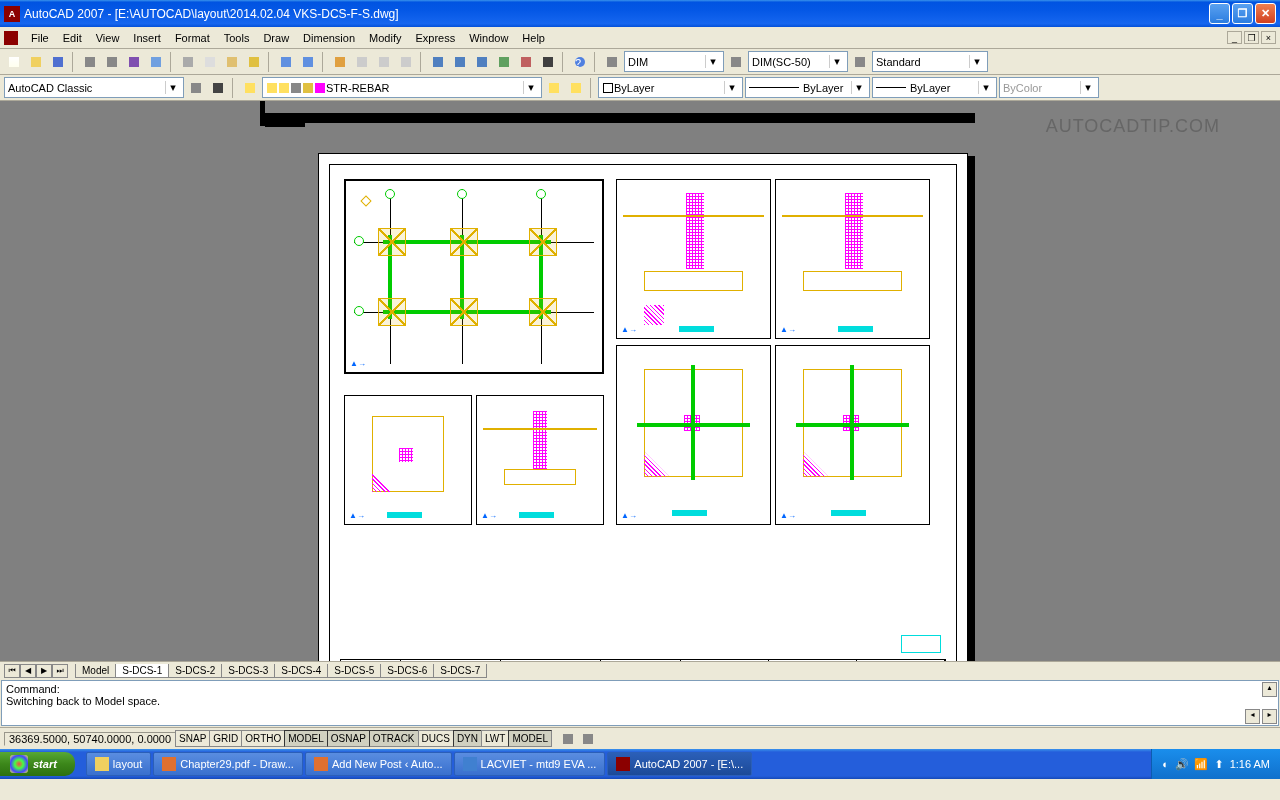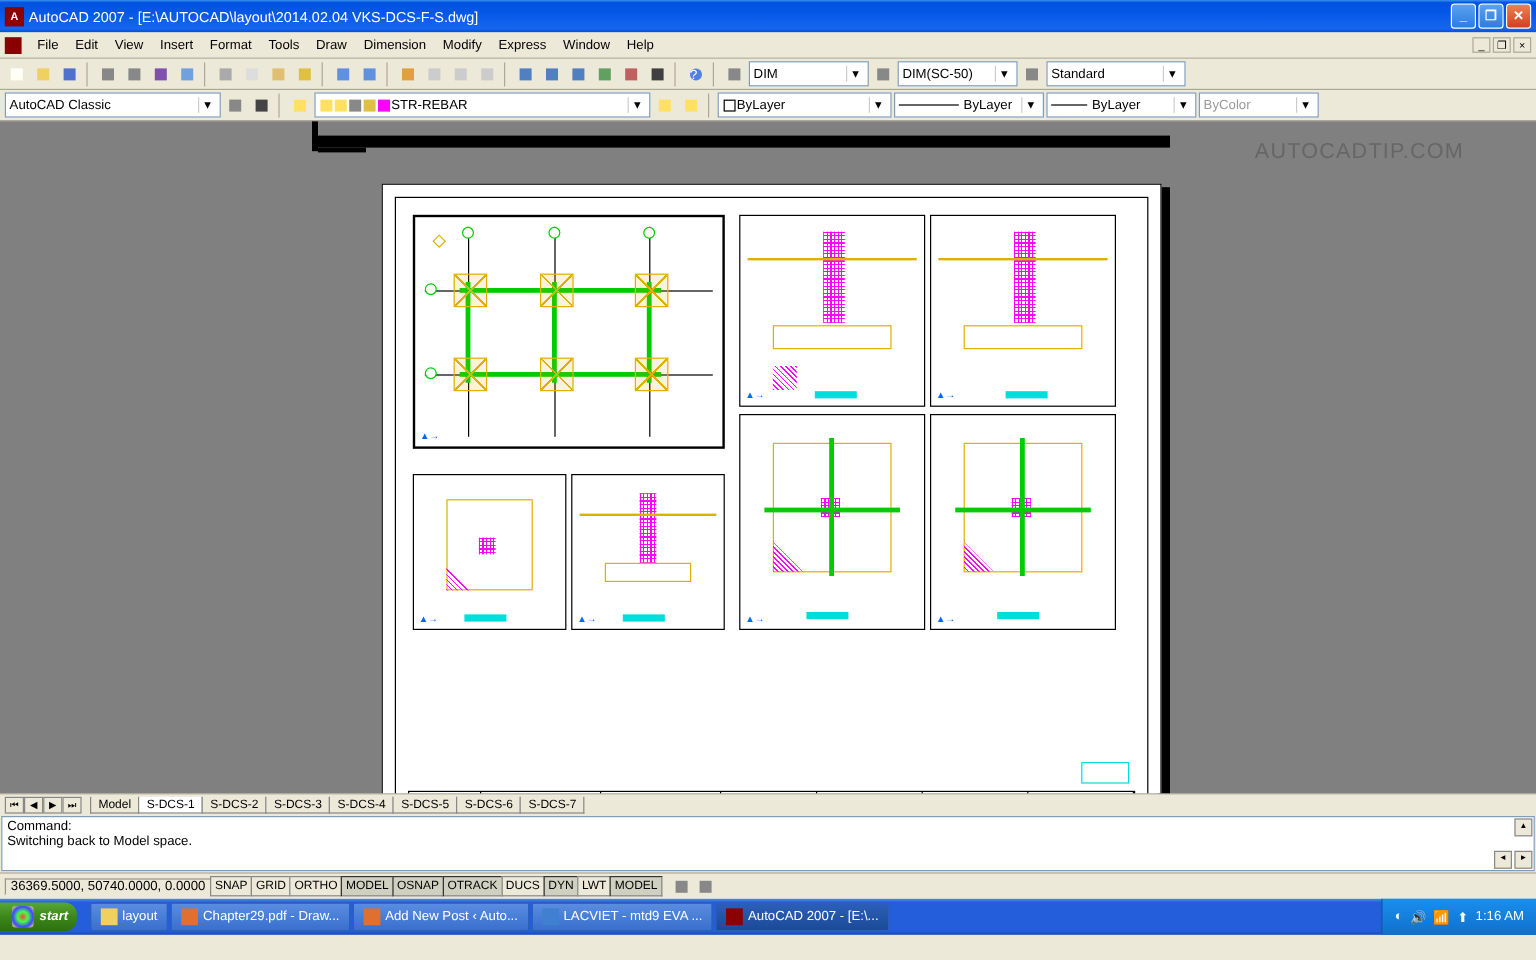--- a/index.html
+++ b/index.html
@@ -52,21 +52,21 @@
 .tabbar .navbtn{width:16px;height:14px;border:1px solid #888;background:#ece9d8;cursor:pointer;display:flex;align-items:center;justify-content:center;font-size:8px}
 .tab{padding:1px 6px;background:#ece9d8;border:1px solid #888;border-top:none;margin-left:-1px;cursor:pointer;font-size:10px}
 .tab.active{background:#fff;font-weight:normal}
 .cmdline{height:46px;background:#fff;border:1px solid #7f9db9;margin:1px;font-family:'Courier New',monospace;font-size:12px;padding:2px 4px;position:relative}
 .cmdline .scrollbtn{position:absolute;right:1px;width:15px;height:15px;background:#ece9d8;border:1px solid #888;cursor:pointer;font-size:8px;text-align:center}
 .statusbar{height:22px;background:#ece9d8;border-top:1px solid #aca899;display:flex;align-items:center;padding:0 4px;gap:0}
 .statusbar .coord{padding:0 4px;border:1px inset #ece9d8;font-size:11px}
 .statusbar .sbtn{padding:2px 3px;border:1px solid #888;background:#ece9d8;cursor:pointer;font-size:10px;margin-left:-1px}
 .statusbar .sbtn.on{background:#d0d0c0;border:1px inset #888}
 .taskbar{height:30px;background:linear-gradient(to bottom,#3a93ec 0%,#245edb 10%,#245edb 90%,#1549b8 100%);display:flex;align-items:center}
-.startbtn{height:24px;padding:0 7px 0 10px;background:linear-gradient(to bottom,#57a835 0%,#3c871a 50%,#2c7010 100%);color:#fff;font-weight:bold;font-style:italic;font-size:16px;display:flex;align-items:center;border-radius:0 10px 10px 0;cursor:pointer}
+.startbtn{height:24px;padding:0 18px 0 10px;background:linear-gradient(to bottom,#57a835 0%,#3c871a 50%,#2c7010 100%);color:#fff;font-weight:bold;font-style:italic;font-size:16px;display:flex;align-items:center;border-radius:0 10px 10px 0;cursor:pointer}
 .task{height:24px;padding:0 8px;margin:0 1px;background:linear-gradient(#5a8de0,#3970ce);border:1px solid #2b5fb8;color:#fff;display:flex;align-items:center;gap:4px;cursor:pointer;font-size:11px;max-width:160px;overflow:hidden;white-space:nowrap;border-radius:2px}
 .task.active{background:linear-gradient(#2b5fb8,#1c4a98)}
 .tray{margin-left:auto;height:30px;background:linear-gradient(#1a8eec,#1070cc);padding:0 10px;display:flex;align-items:center;gap:6px;color:#fff;font-size:11px;border-left:1px solid #0d5bb0}
 .ticon{width:10px;height:10px;display:inline-block}
 
 .i-new{background:linear-gradient(#fff,#ffe)}
 .i-open{background:#f0d060}
 .i-save{background:#5070d0}
 .i-plot{background:#888}
 .i-cut{background:#aaa}

